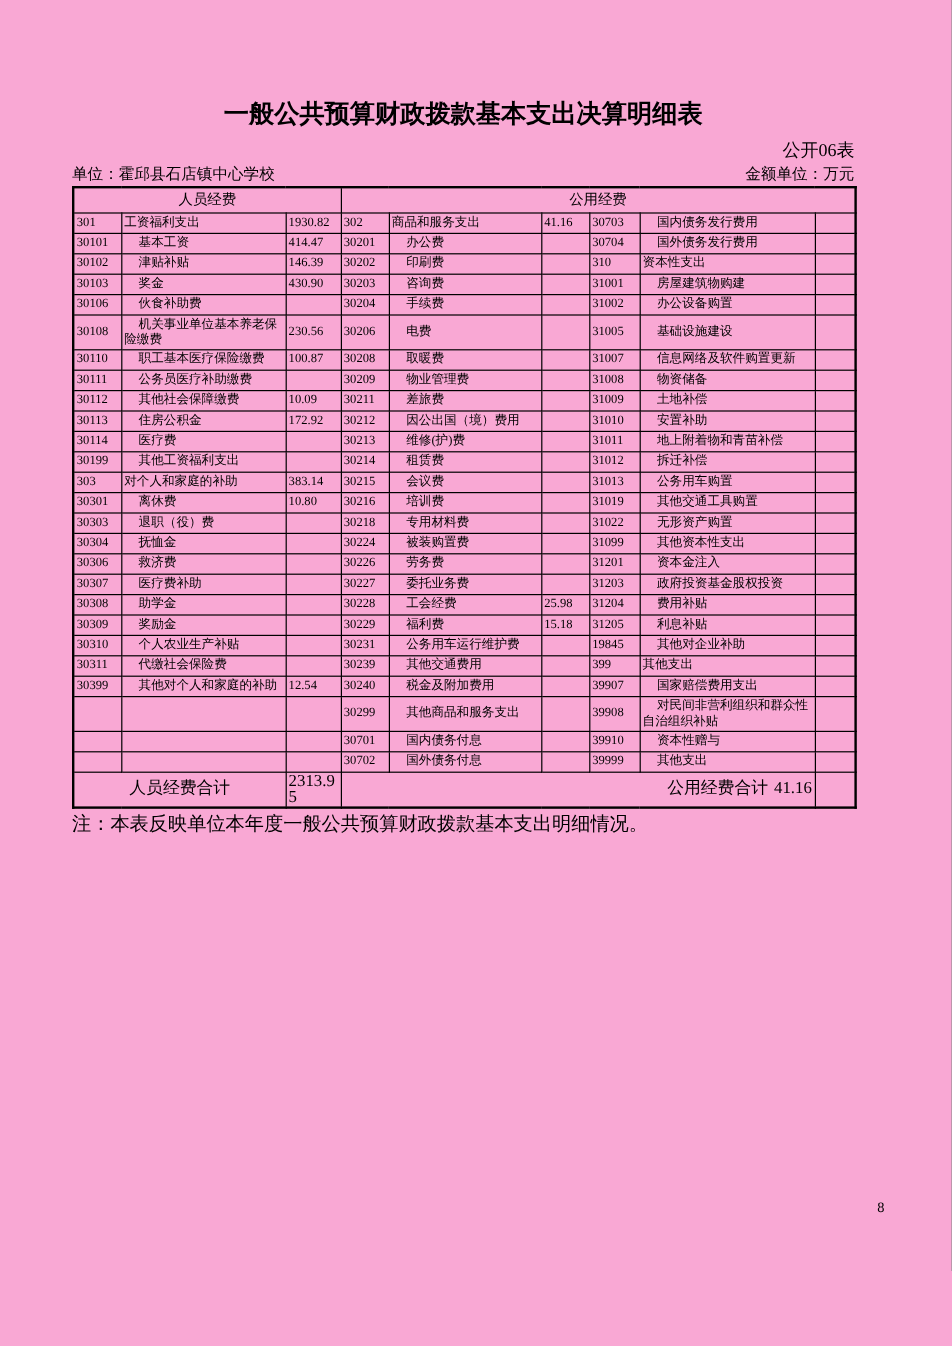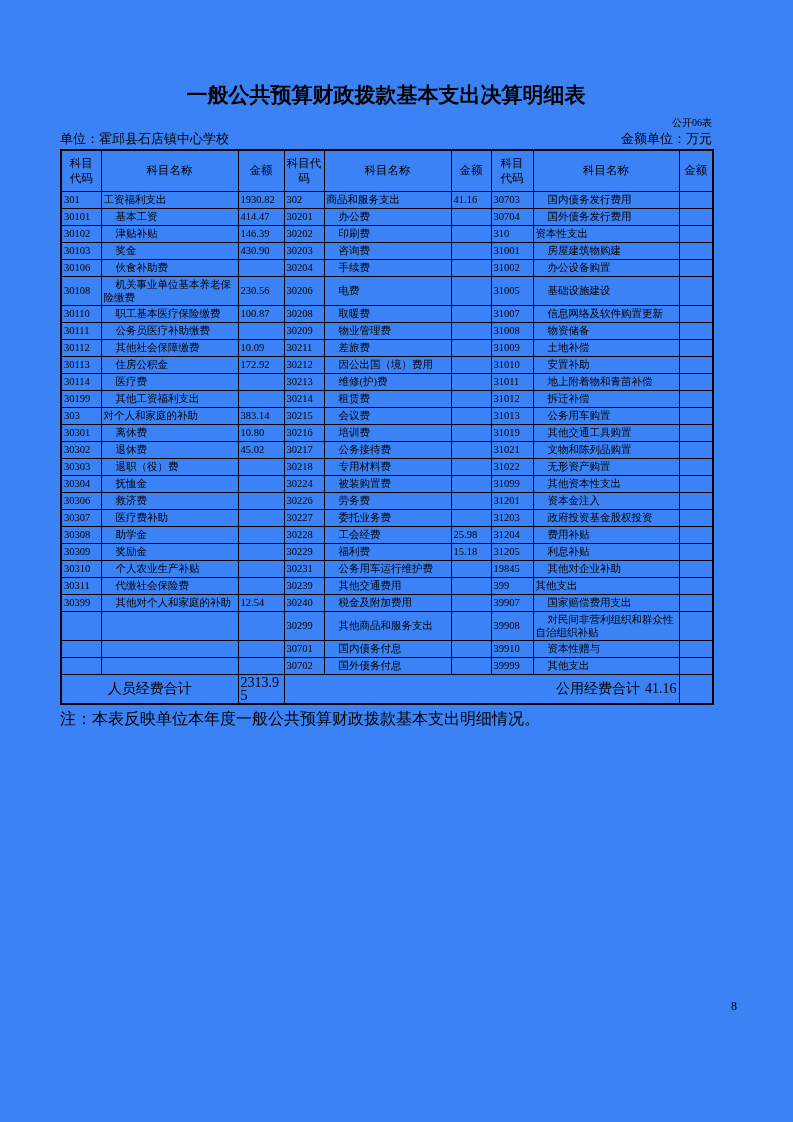--- a/index.html
+++ b/index.html
@@ -1,35 +1,35 @@
 <!DOCTYPE html>
 <html lang="zh"><head>
 <meta charset="utf-8">
 <style>
   html,body { margin:0; padding:0; background:#888; }
   .page {
     position:relative;
     width:793px; height:1122px;
     margin:0 auto;
-    background:#3b82f6;
+    background:#f9a8d4;
     font-family:"Liberation Serif","DejaVu Serif",serif;
     color:#000;
     overflow:hidden;
   }
   .content { position:absolute; left:60px; top:0; width:652px; }
   .doc-title {
     margin-top:84px;
     text-align:center;
     font-size:21px;
     font-weight:bold;
     line-height:1.1;
   }
   .form-no {
     text-align:right;
-    font-size:10px;
+    font-size:15px;
     margin-top:10px;
     line-height:1.2;
   }
   .meta-row {
     display:flex;
     justify-content:space-between;
     align-items:flex-end;
     font-size:13px;
     margin-top:2px;
     line-height:1.3;
@@ -95,33 +95,23 @@
           <col style="width:137px">
           <col style="width:46px">
         <col style="width:40px">
           <col style="width:127px">
           <col style="width:40px">
         <col style="width:42px">
           <col style="width:146px">
           <col style="width:34px">
       </colgroup>
       <thead>
-        <tr class="col-header">
-          <th>科目
-代码</th>
-          <th>科目名称</th>
-          <th>金额</th>
-          <th>科目代
-码</th>
-          <th>科目名称</th>
-          <th>金额</th>
-          <th>科目
-代码</th>
-          <th>科目名称</th>
-          <th>金额</th>
+        <tr class="group-header">
+          <th colspan="3">人员经费</th>
+          <th colspan="6">公用经费</th>
         </tr>
       </thead>
       <tbody class="rows">
           <tr>
             <td class="code">301</td>
             <td class="name">工资福利支出</td>
             <td class="amt">1930.82</td>
             <td class="code">302</td>
             <td class="name">商品和服务支出</td>
             <td class="amt">41.16</td>
@@ -263,31 +253,20 @@
           </tr>
           <tr>
             <td class="code">30301</td>
             <td class="name indent">离休费</td>
             <td class="amt">10.80</td>
             <td class="code">30216</td>
             <td class="name indent">培训费</td>
             <td class="amt"></td>
             <td class="code">31019</td>
             <td class="name indent">其他交通工具购置</td>
-            <td class="amt"></td>
-          </tr>
-          <tr>
-            <td class="code">30302</td>
-            <td class="name indent">退休费</td>
-            <td class="amt">45.02</td>
-            <td class="code">30217</td>
-            <td class="name indent">公务接待费</td>
-            <td class="amt"></td>
-            <td class="code">31021</td>
-            <td class="name indent">文物和陈列品购置</td>
             <td class="amt"></td>
           </tr>
           <tr>
             <td class="code">30303</td>
             <td class="name indent">退职（役）费</td>
             <td class="amt"></td>
             <td class="code">30218</td>
             <td class="name indent">专用材料费</td>
             <td class="amt"></td>
             <td class="code">31022</td>

